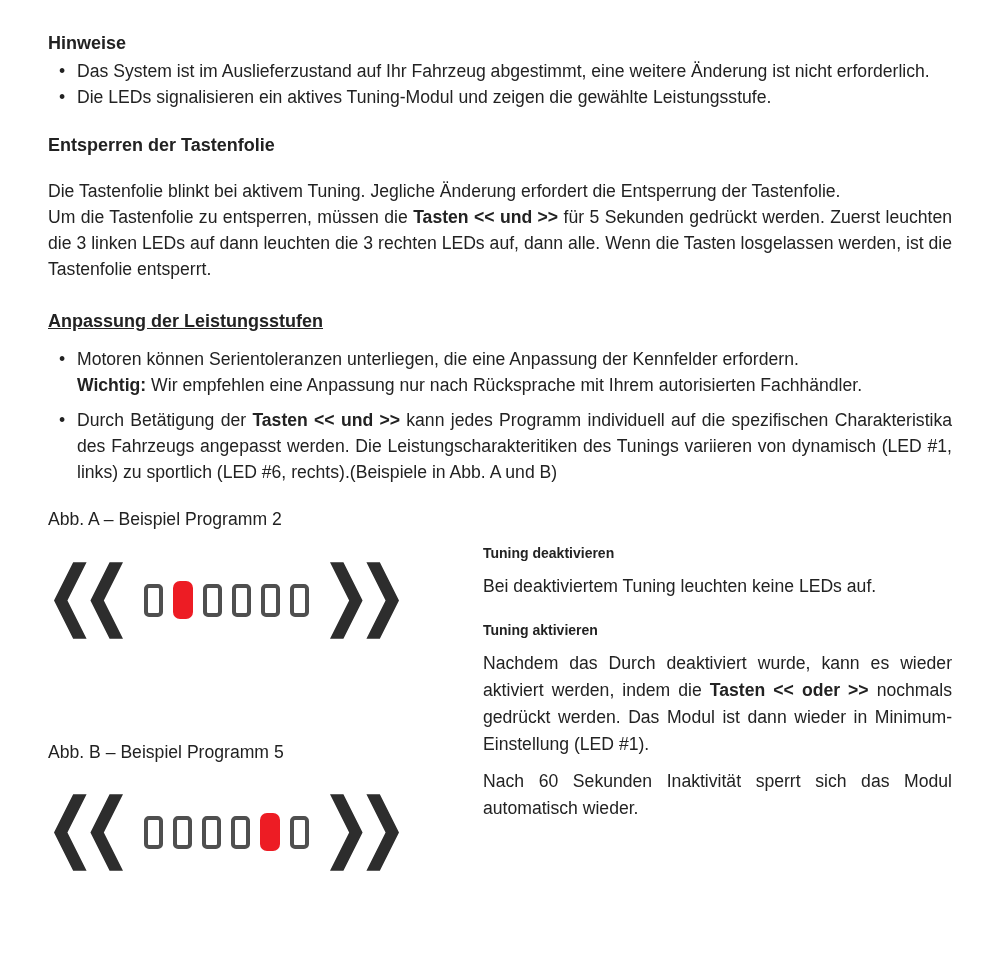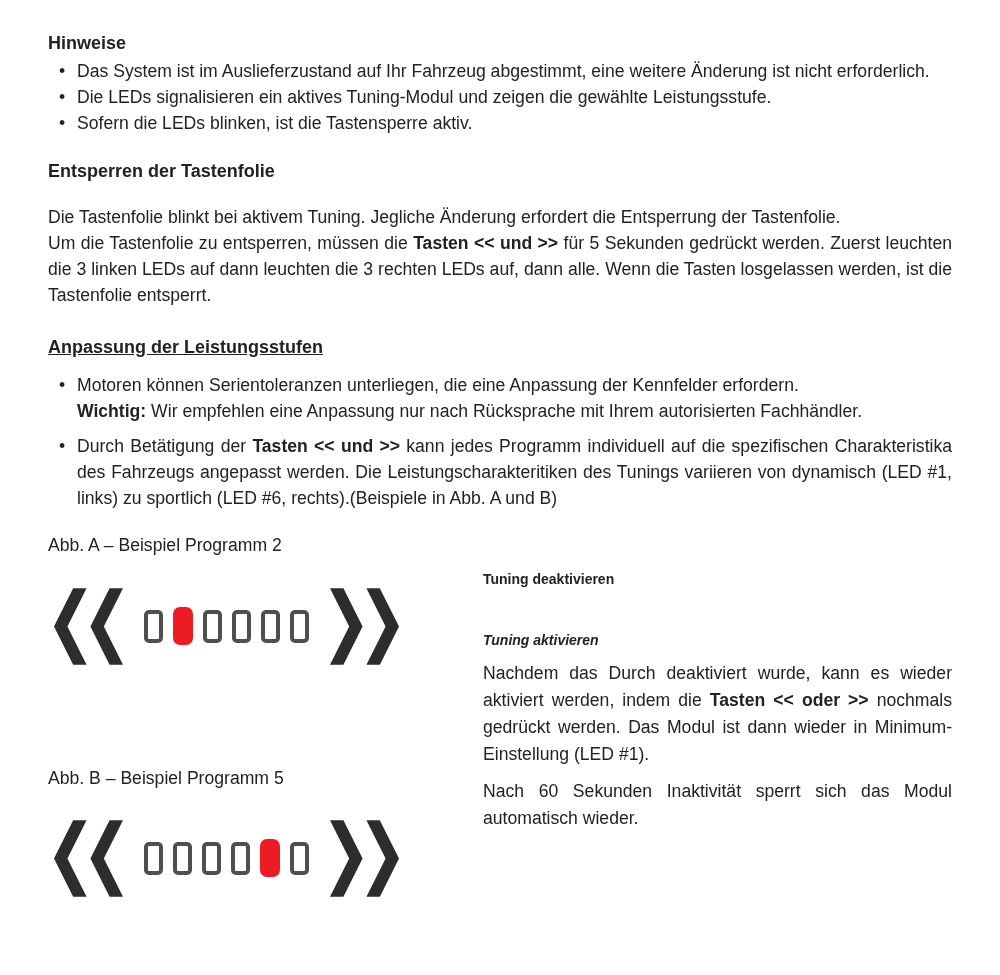--- a/index.html
+++ b/index.html
@@ -34,35 +34,34 @@
   .graphic.a{top:52px;}
   .graphic.b{top:284px;}
   .chev{width:69px;height:77px;fill:var(--chevron,#2d2d2d);flex:0 0 auto;}
   .chev.right{transform:scaleX(-1);}
   .leds{display:flex;align-items:center;gap:10px;}
   .led{width:11px;height:25px;border:4px solid var(--led-off-border,#4f4f4f);border-radius:5px;background:#fff;}
   .led.on{width:20px;height:38px;border:none;border-radius:7px;background:var(--red-led,#ed1c24);}
   
   .right-col{position:absolute;left:435px;top:34px;width:469px;line-height:27px;}
   .right-col h4{font-size:14px;font-weight:bold;margin:0 0 6px 0;}
-  .right-col h4.mt{margin-top:34px;font-style:italic;}
+  .right-col h4.mt{margin-top:17px;}
   .right-col p{margin:0 0 10px 0;}
   b{font-weight:bold;}
 </style>
 </head>
 <body>
 
 <div class="page">
 
   <section class="sec-hinweise">
     <h3>Hinweise</h3>
     <ul class="bullets">
       <li class="just">Das System ist im Auslieferzustand auf Ihr Fahrzeug abgestimmt, eine weitere Änderung ist nicht erforderlich.</li>
       <li>Die LEDs signalisieren ein aktives Tuning-Modul und zeigen die gewählte Leistungsstufe.</li>
-      <li>Sofern die LEDs blinken, ist die Tastensperre aktiv.</li>
     </ul>
   </section>
 
   <section class="sec-entsperren">
     <h3>Entsperren der Tastenfolie</h3>
     <p>Die Tastenfolie blinkt bei aktivem Tuning. Jegliche Änderung erfordert die Entsperrung der Tastenfolie.</p>
     <p class="just"><span>Um die Tastenfolie zu entsperren, müssen die </span><b>Tasten &lt;&lt; und &gt;&gt;</b><span> für 5 Sekunden gedrückt werden. Zuerst leuchten die 3 linken LEDs auf dann leuchten die 3 rechten LEDs auf, dann alle. Wenn die Tasten losgelassen werden, ist die Tastenfolie entsperrt.</span></p>
   </section>
 
   <section class="sec-anpassung">
@@ -113,20 +112,21 @@
           <div class="led"></div>
         </div>
       <svg class="chev right" viewBox="0 0 72 80" aria-hidden="true">
         <polygon points="20,0 34,0 14,40 34,80 20,80 0,40"></polygon>
         <polygon points="58,0 72,0 52,40 72,80 58,80 38,40"></polygon>
       </svg>
     </div>
 
     <div class="right-col">
       <h4>Tuning deaktivieren</h4>
+      <p>Bei deaktiviertem Tuning leuchten keine LEDs auf.</p>
       <h4 class="mt">Tuning aktivieren</h4>
       <p class="just"><span>Nachdem das Durch deaktiviert wurde, kann es wieder aktiviert werden, indem die </span><b>Tasten &lt;&lt; oder &gt;&gt;</b><span> nochmals gedrückt werden. Das Modul ist dann wieder in Minimum-Einstellung (LED #1).</span></p>
       <p class="just">Nach 60 Sekunden Inaktivität sperrt sich das Modul automatisch wieder.</p>
     </div>
 
   </div>
 
 </div>
 
 </body></html>

